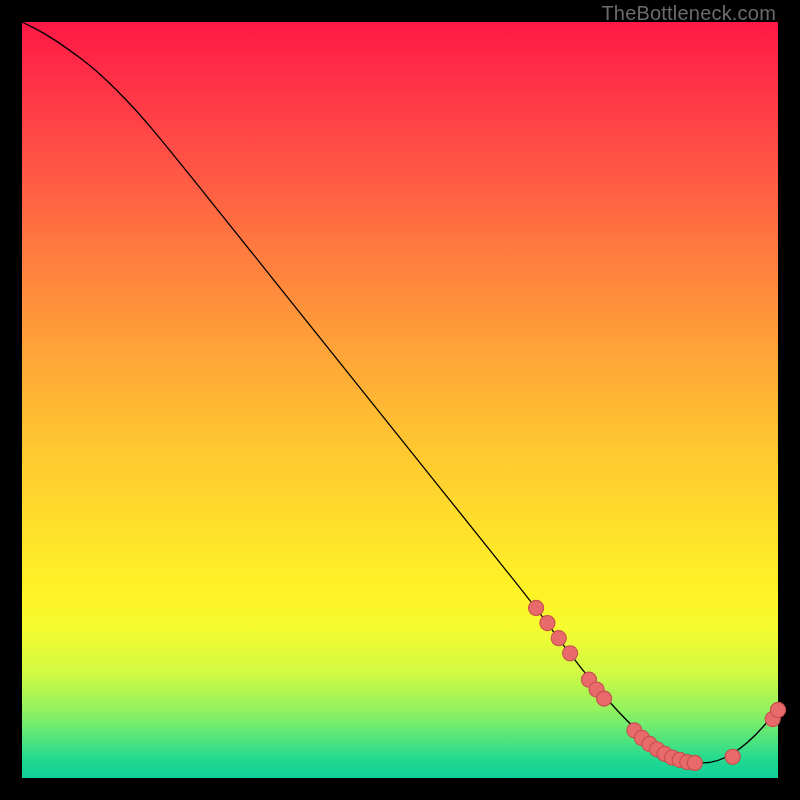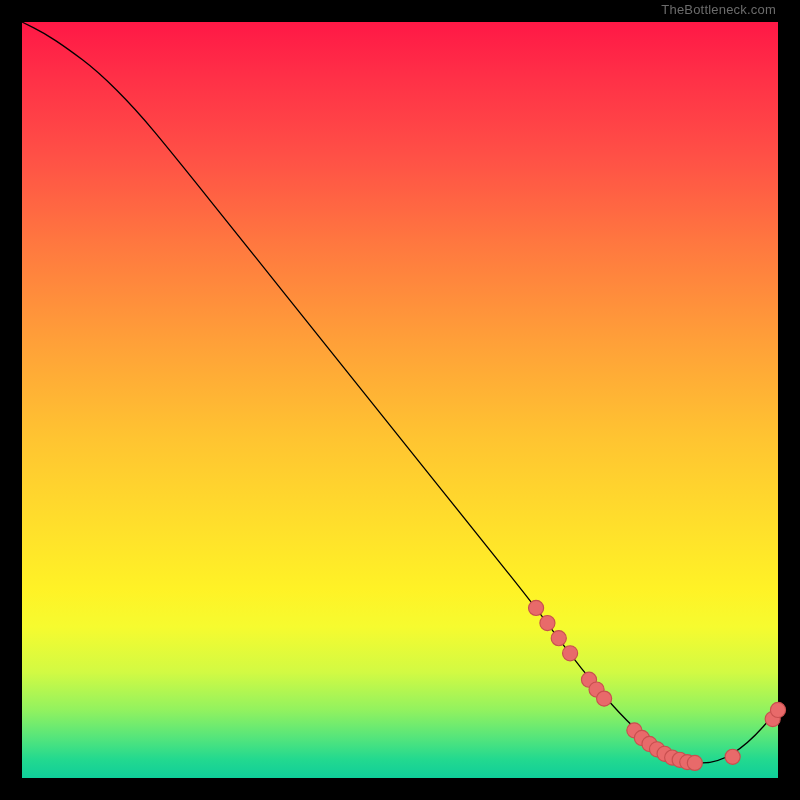--- a/index.html
+++ b/index.html
@@ -50,21 +50,21 @@
     inset: 0;
     width: 100%;
     height: 100%;
     overflow: visible;
   }
   .watermark {
     position: absolute;
     top: 2px;
     right: 24px;
     color: #6b6b6b;
-    font-size: 13px;
+    font-size: 20px;
     letter-spacing: 0.2px;
     user-select: none;
   }
 </style>
 </head>
 <body>
 
 <div class="stage">
   <div class="watermark">TheBottleneck.com</div>
 

